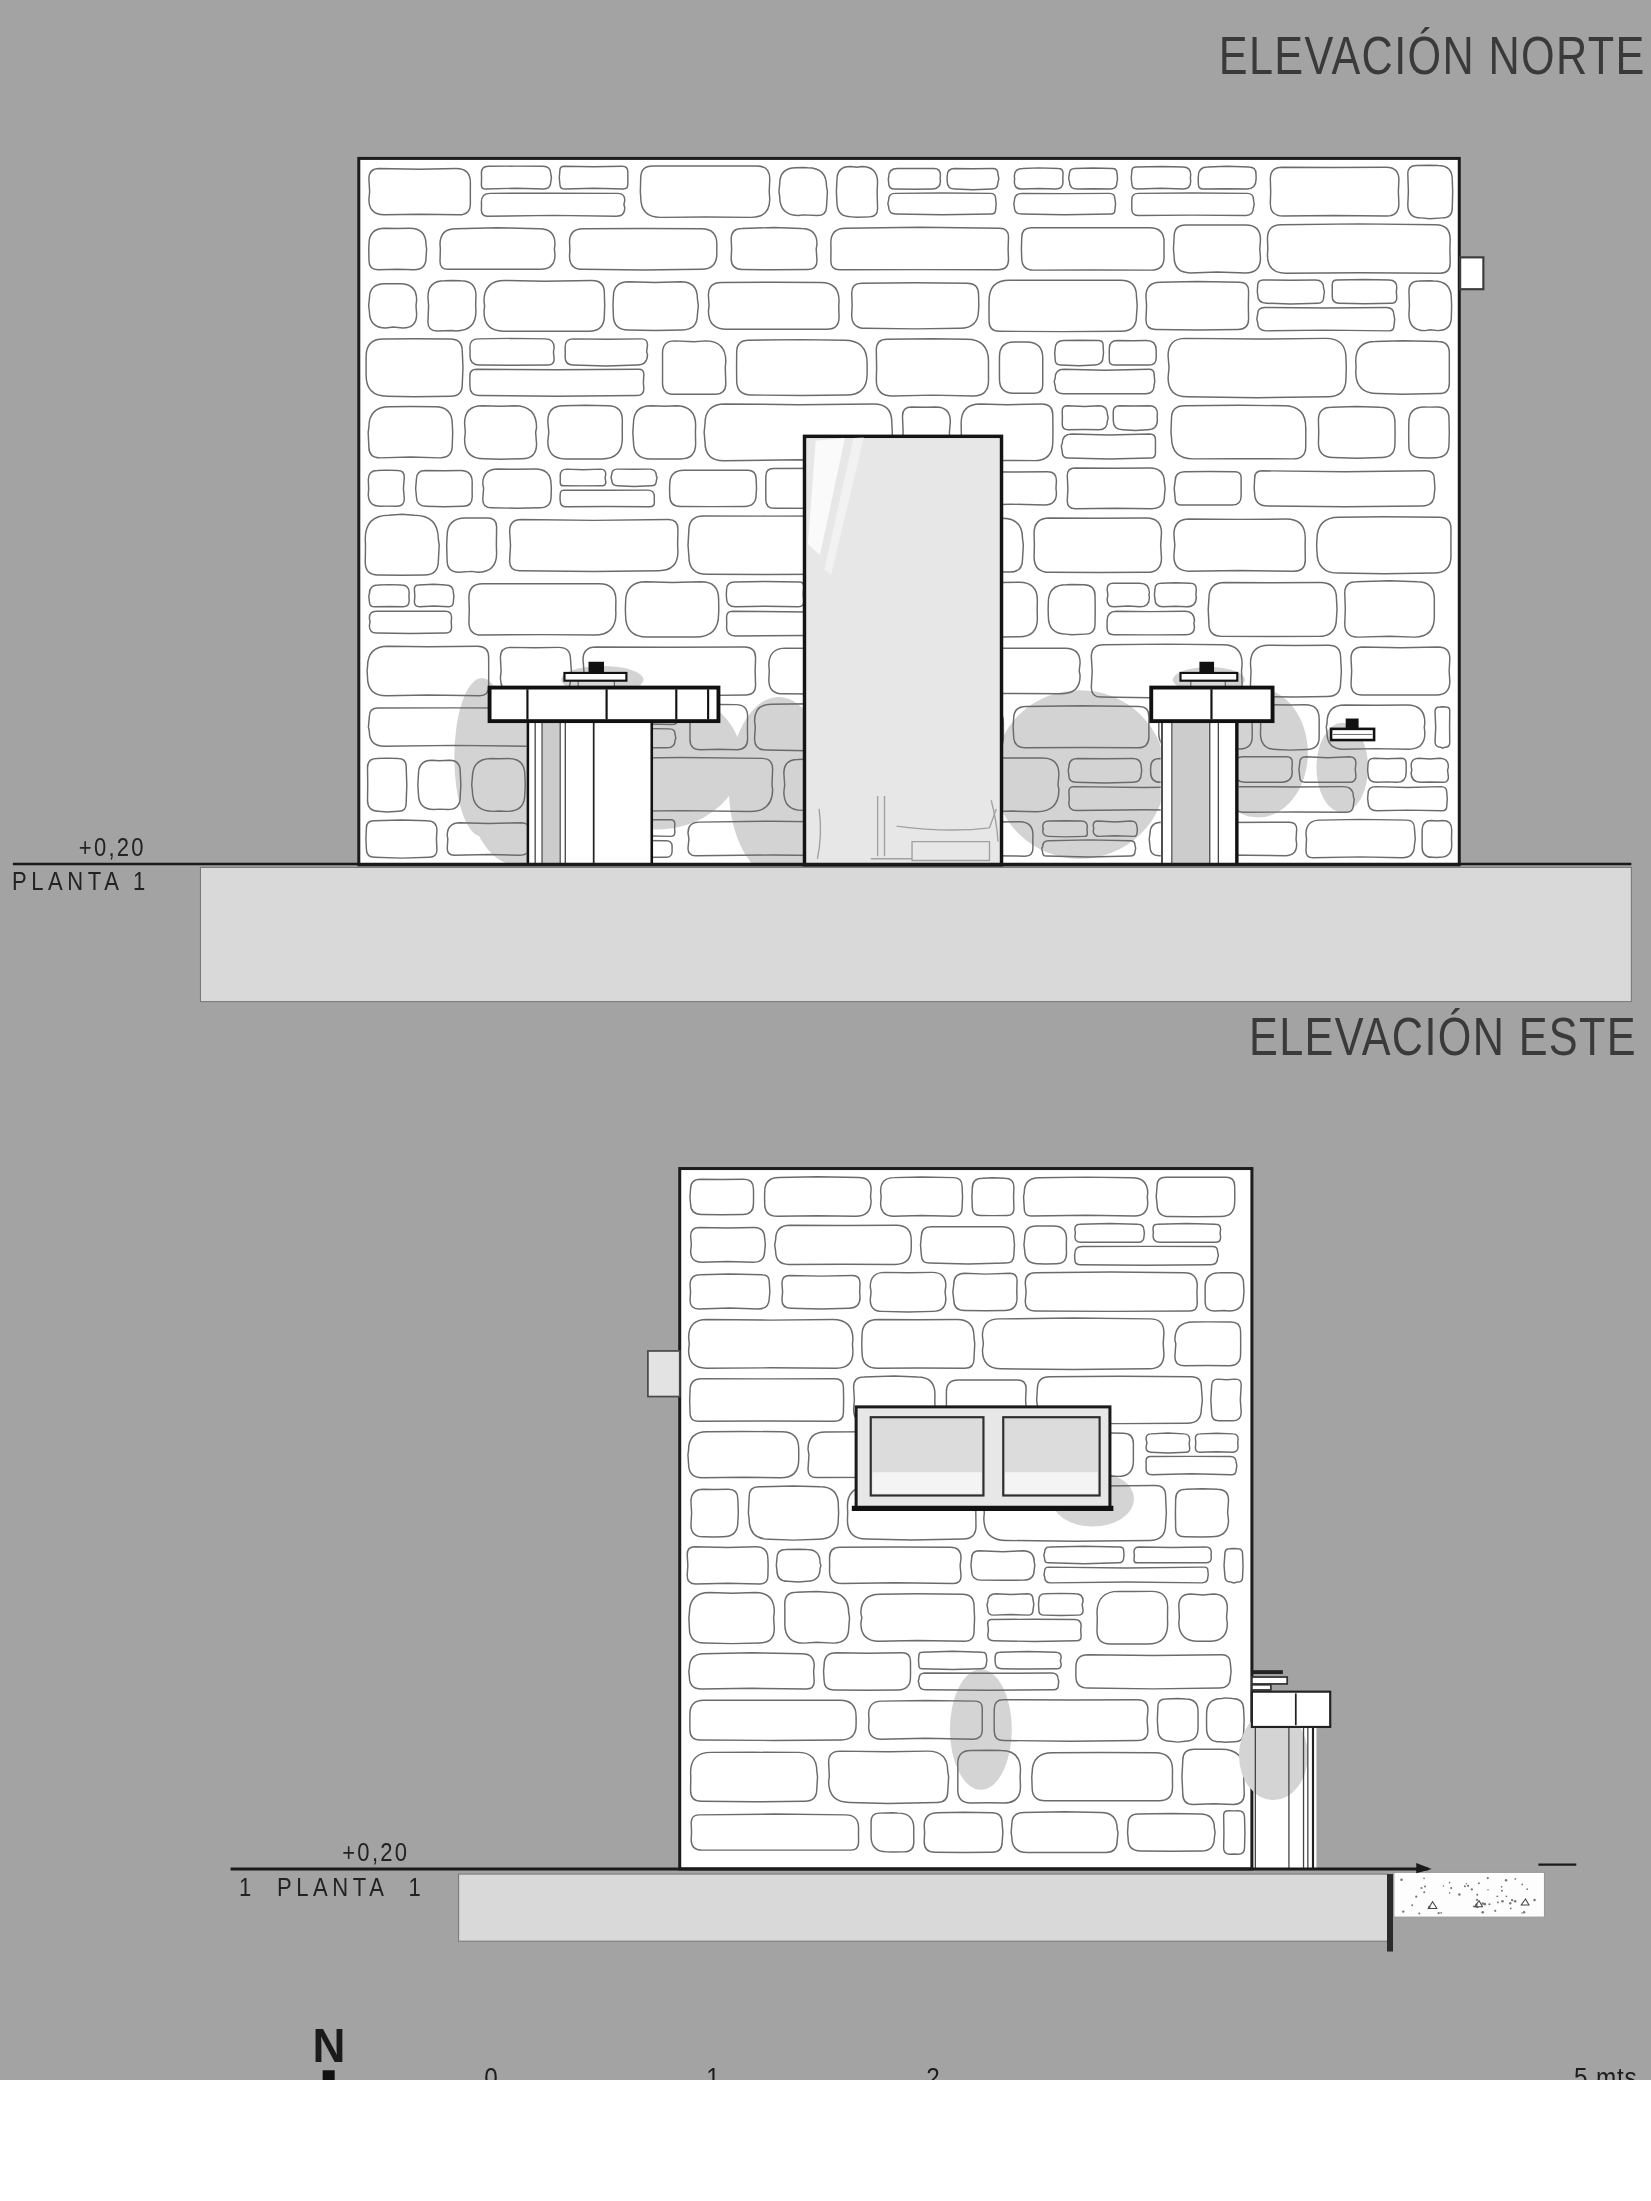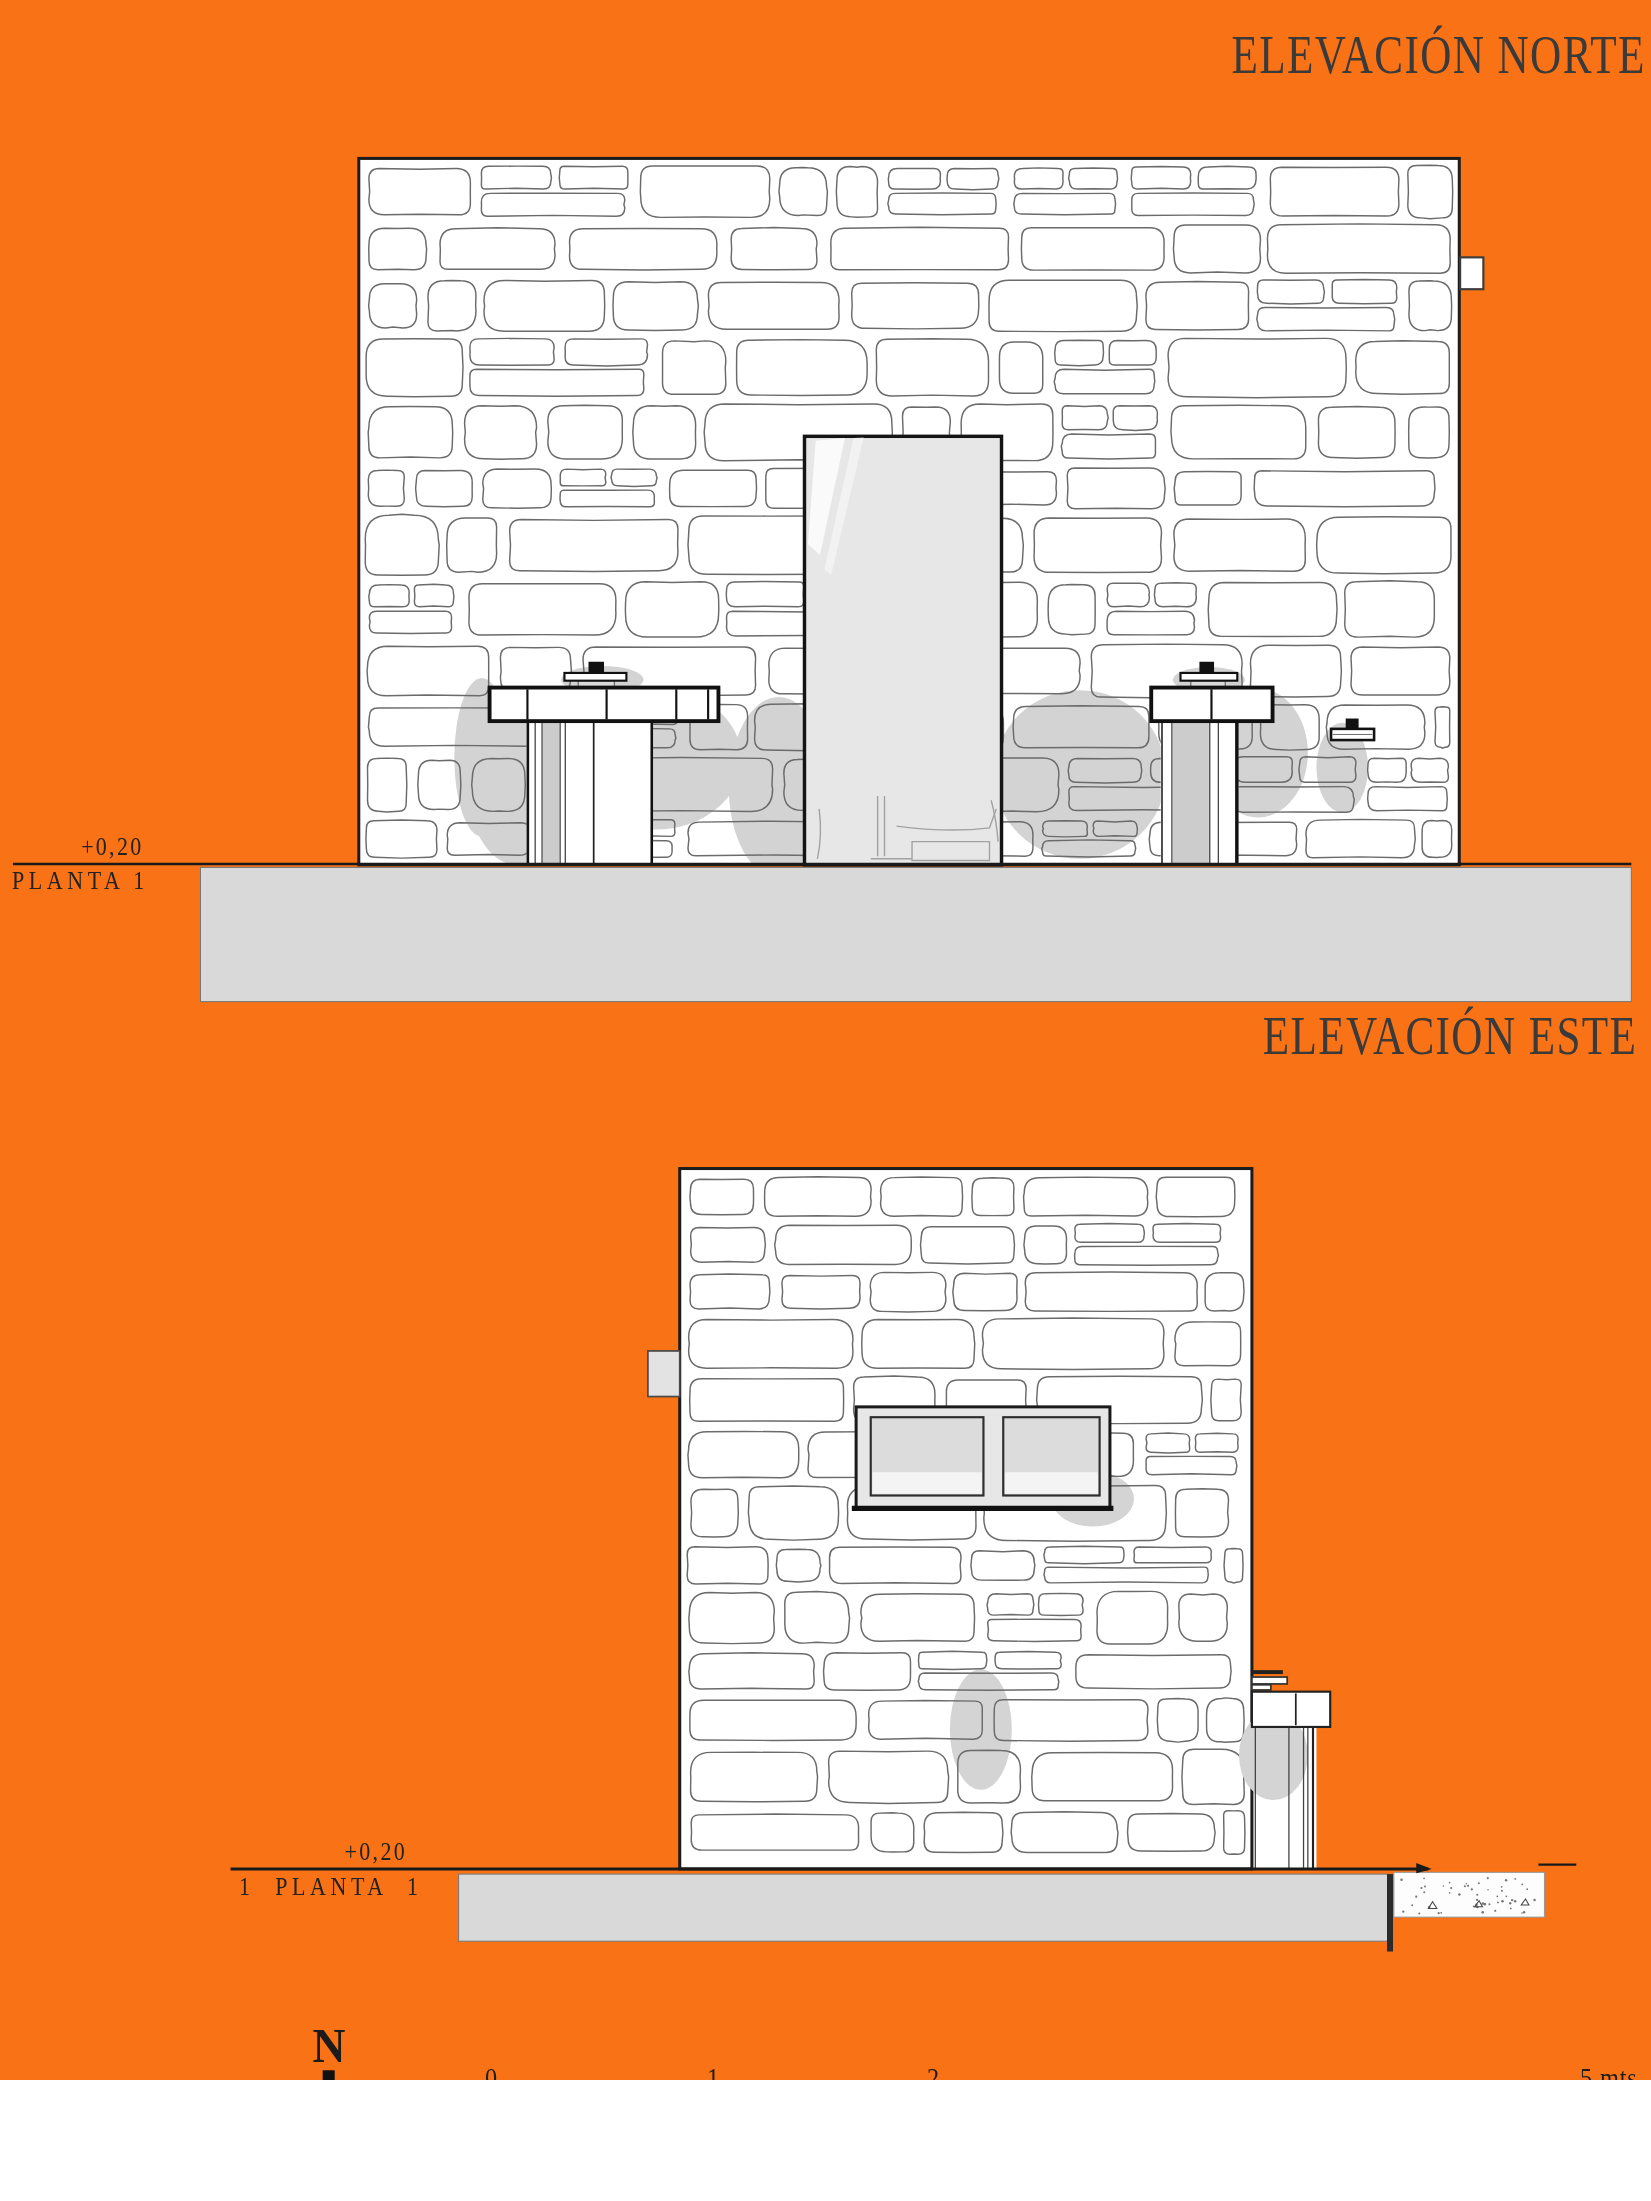--- a/index.html
+++ b/index.html
@@ -1,17 +1,17 @@
 <!DOCTYPE html>
 <html style="font-size:13.8px"><head>
 <meta charset="utf-8">
 <style>
   html,body{margin:0;padding:0;background:#fff;}
-  .sheet{position:relative;width:1652px;height:2080px;background:#f97316;overflow:hidden;
-         font-family:Liberation Serif, serif;}
+  .sheet{position:relative;width:1652px;height:2080px;background:#a3a3a3;overflow:hidden;
+         font-family:Liberation Sans, sans-serif;}
   svg{position:absolute;left:0;top:0;}
   .lbl{position:absolute;white-space:nowrap;color:#2e2e2e;}
   .title{font-size:54px;letter-spacing:1.7px;color:#3a3a3a;transform:scaleX(.8);transform-origin:right center;}
   .small{font-size:25px;color:#222;letter-spacing:2.6px;transform:scaleX(.88);transform-origin:left center;}
   .ctr{text-align:center;}
   .rgt{text-align:right;}
   .scalenum{font-size:27px;color:#1d1d1d;letter-spacing:0.9px;transform:scaleX(.9);transform-origin:center;}
   .nletter{font-size:48px;font-weight:bold;color:#1b1b1b;transform:scaleX(.95);transform-origin:center;}
 </style>
 </head>

